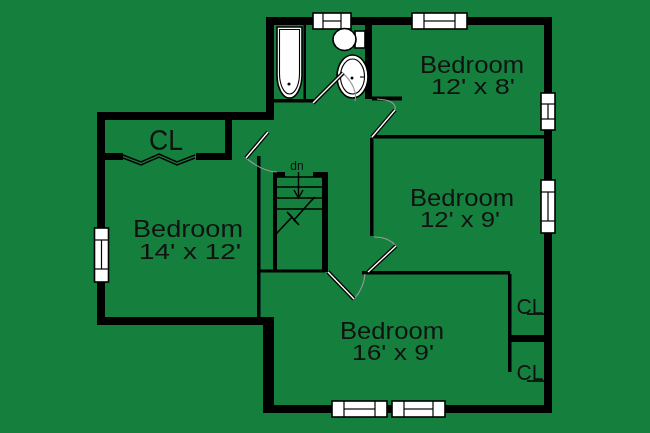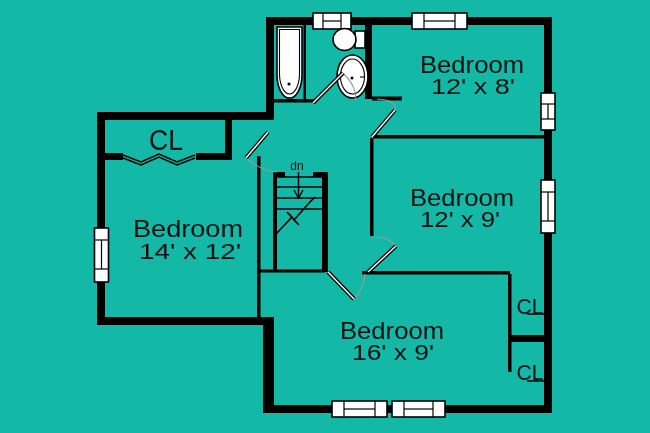--- a/index.html
+++ b/index.html
@@ -1,16 +1,16 @@
 <!DOCTYPE html>
 <html><head>
 <meta charset="utf-8">
 <style>
   html,body{margin:0;padding:0;background:#ffffff;}
-  .stage{position:relative;width:650px;height:433px;background:#14b8a6;overflow:hidden;}
+  .stage{position:relative;width:650px;height:433px;background:#15803d;overflow:hidden;}
   svg{display:block;}
   text{font-family:"Liberation Sans", sans-serif;fill:#111111;}
   .room-name{font-size:24px;}
   .room-dims{font-size:22px;}
   .cl-big{font-size:30px;}
   .cl-small{font-size:22px;}
   .dn{font-size:12px;}
   .wall{fill:#000000;}
   .thin{stroke:#000000;fill:none;}
   .winbox{fill:#ffffff;stroke:#000000;stroke-width:1.6;}

